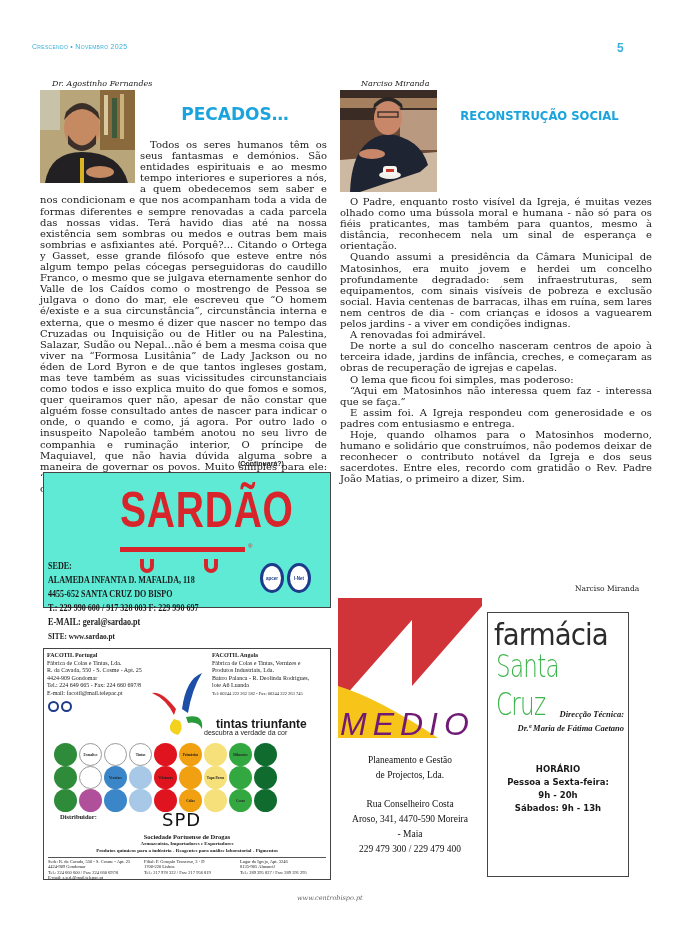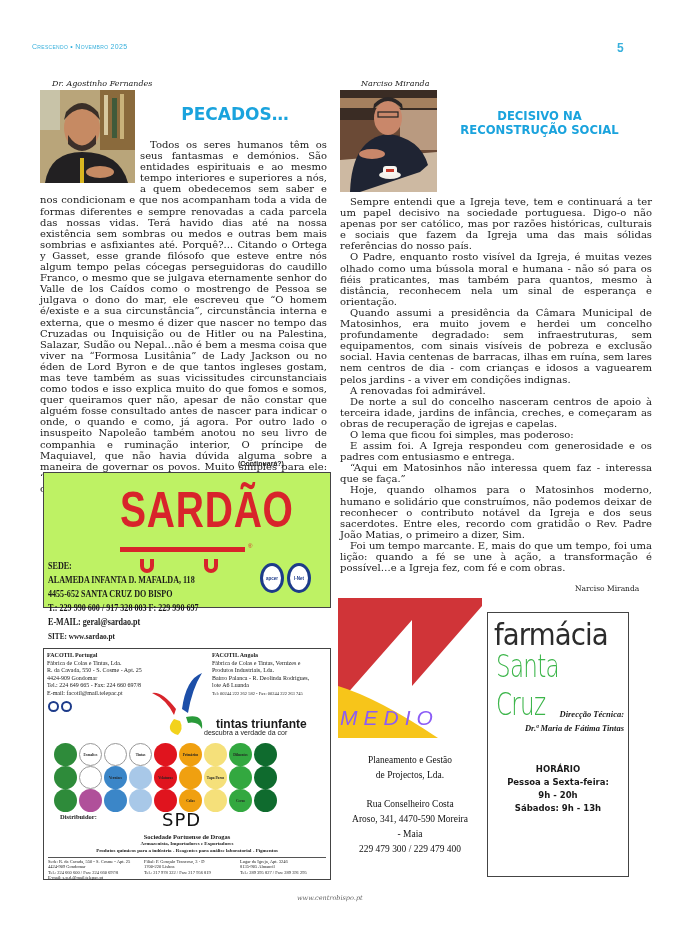--- a/index.html
+++ b/index.html
@@ -16,21 +16,21 @@
 
   .headline { position: absolute; font-family: "DejaVu Sans", sans-serif; font-weight: bold; color: #1aa3dd; text-align: center; }
 
   .body-text { position: absolute; font-family: "DejaVu Serif", serif; font-size: 10px; line-height: 11.1px; text-align: justify; color: #1a1a1a; }
   .body-text p { text-indent: 10px; }
 
   .continua { position: absolute; left: 238px; top: 460px; font-family: "Liberation Sans", sans-serif; font-size: 7px; font-weight: bold; }
   .signature { position: absolute; left: 575px; top: 584px; font-family: "DejaVu Serif", serif; font-size: 7.5px; }
 
   
-  .ad-sardao { position: absolute; left: 43px; top: 472px; width: 288px; height: 136px; border: 1px solid #444; background: #bef264; }
+  .ad-sardao { position: absolute; left: 43px; top: 472px; width: 288px; height: 136px; border: 1px solid #444; background: #5eead4; }
   .sardao-logo { position: absolute; left: 76px; top: 8px; font-family: "Liberation Sans", sans-serif; font-weight: bold; font-size: 50px; color: #d8242b; letter-spacing: 1px; transform: scaleX(0.78); transform-origin: left top; }
   .sardao-bar { position: absolute; left: 76px; top: 74px; width: 125px; height: 5px; background: #d8242b; }
   .sardao-reg { position: absolute; left: 204px; top: 70px; font-size: 6px; color: #d8242b; font-family: "Liberation Sans", sans-serif; }
   .sardao-arc { position: absolute; top: 86px; width: 14px; height: 14px; border: 4px solid #d8242b; border-top: none; border-radius: 0 0 10px 10px; }
   .sardao-info { position: absolute; left: 4px; top: 86px; font-family: "Liberation Serif", serif; font-weight: bold; font-size: 9.5px; line-height: 14px; transform: scaleX(0.85); transform-origin: left top; white-space: nowrap; }
   .sardao-info .small { font-size: 8.5px; }
   .cert { position: absolute; width: 24px; height: 30px; border-radius: 50%; border: 3px solid #1d3b8a; background: #fff; font-size: 4.5px; font-family: "Liberation Sans", sans-serif; display:flex; align-items:center; justify-content:center; color:#1d3b8a; font-weight: bold; }
 
   
   .ad-facotil { position: absolute; left: 43px; top: 648px; width: 288px; height: 232px; border: 1px solid #444; background: #fff; }
@@ -41,21 +41,21 @@
   .circle-grid { position: absolute; left: 10px; top: 94px; display: grid; grid-template-columns: repeat(9, 25px); grid-auto-rows: 23px; column-gap: 0; row-gap: 0; }
   .circ { width: 23px; height: 23px; border-radius: 50%; display: flex; align-items: center; justify-content: center; font-family: "Liberation Serif", serif; font-size: 3.6px; font-weight: bold; color: #222; }
   .distrib { position: absolute; left: 16px; top: 164px; font-family: "Liberation Serif", serif; font-weight: bold; font-size: 6.5px; }
   .spd-logo { position: absolute; left: 118px; top: 160px; font-family: "DejaVu Sans", sans-serif; font-size: 18px; letter-spacing: 1px; color: #111; font-weight: normal; }
   .spd-name { position: absolute; left: 0; width: 100%; text-align: center; font-family: "Liberation Serif", serif; font-weight: bold; }
   .spd-rule { position: absolute; left: 4px; right: 4px; top: 208px; border-top: 1px solid #555; }
 
   
   .ad-medio { position: absolute; left: 338px; top: 598px; width: 144px; height: 280px; background: #fff; }
   .medio-logo { position: absolute; left: 0; top: 0; width: 144px; height: 140px; }
-  .medio-word { position: absolute; left: 2px; top: 108px; font-family: "Liberation Sans", sans-serif; font-style: italic; font-size: 21px; letter-spacing: 6px; color: #8b5cf6; }
+  .medio-word { position: absolute; left: 2px; top: 108px; font-family: "Liberation Sans", sans-serif; font-style: italic; font-size: 32px; letter-spacing: 6px; color: #701a75; }
   .medio-text { position: absolute; left: 0; width: 144px; text-align: center; font-family: "Liberation Serif", serif; color: #111; }
 
   
   .ad-farmacia { position: absolute; left: 487px; top: 612px; width: 142px; height: 265px; border: 1px solid #444; background: #fff; }
   .farm-title { position: absolute; left: 6px; top: 4px; font-family: "DejaVu Sans", sans-serif; font-size: 30px; color: #2c2c2c; letter-spacing: -1px; transform: scaleX(0.92); transform-origin: left top; }
   .farm-sub { position: absolute; left: 8px; top: 34px; font-family: "DejaVu Sans", sans-serif; font-weight: 200; font-size: 32px; color: #3cb54a; letter-spacing: -1px; transform: scaleX(0.72); transform-origin: left top; -webkit-text-stroke: 0; font-style: normal; }
   .farm-dir { position: absolute; right: 4px; font-family: "Liberation Serif", serif; font-style: italic; font-weight: bold; font-size: 8.5px; text-align: left; white-space: nowrap; }
   .farm-hours { position: absolute; left: 0; width: 100%; text-align: center; font-family: "DejaVu Sans", sans-serif; font-weight: bold; font-size: 8.5px; line-height: 13px; }
   .farm-addr { position: absolute; left: 0; width: 100%; text-align: center; font-family: "Liberation Serif", serif; font-size: 8px; line-height: 11px; }
 
@@ -106,35 +106,32 @@
     <ellipse cx="48" cy="28" rx="14" ry="17" fill="#c9876a"></ellipse>
     <path d="M33 20 Q48 2 63 20 L62 14 Q48 0 34 14 Z" fill="#2b2626"></path>
     <rect x="38" y="22" width="20" height="5" fill="none" stroke="#222" stroke-width="1.2"></rect>
     <ellipse cx="50" cy="85" rx="11" ry="4" fill="#f3f0ea"></ellipse>
     <rect x="43" y="76" width="14" height="9" rx="3" fill="#f7f5f0"></rect>
     <rect x="46" y="79" width="8" height="3" fill="#c6392b"></rect>
     <ellipse cx="32" cy="64" rx="13" ry="5" fill="#c9876a"></ellipse>
   </svg>
 </div>
 <div class="headline" style="left:447px; top:109px; width:185px; font-size:11.6px; line-height:14.3px;">
-  <div>DECISIVO NA</div>
   <div>RECONSTRUÇÃO SOCIAL</div>
 </div>
 
 <div class="body-text" style="left:340px; top:196px; width:312px;">
-  <p>Sempre entendi que a Igreja teve, tem e continuará a ter um papel decisivo na sociedade portuguesa. Digo-o não apenas por ser católico, mas por razões históricas, culturais e sociais que fazem da Igreja uma das mais sólidas referências do nosso país.</p>
   <p>O Padre, enquanto rosto visível da Igreja, é muitas vezes olhado como uma bússola moral e humana - não só para os fiéis praticantes, mas também para quantos, mesmo à distância, reconhecem nela um sinal de esperança e orientação.</p>
   <p>Quando assumi a presidência da Câmara Municipal de Matosinhos, era muito jovem e herdei um concelho profundamente degradado: sem infraestruturas, sem equipamentos, com sinais visíveis de pobreza e exclusão social. Havia centenas de barracas, ilhas em ruína, sem lares nem centros de dia - com crianças e idosos a vaguearem pelos jardins - a viver em condições indignas.</p>
   <p>A renovadas foi admirável.</p>
   <p>De norte a sul do concelho nasceram centros de apoio à terceira idade, jardins de infância, creches, e começaram as obras de recuperação de igrejas e capelas.</p>
   <p>O lema que ficou foi simples, mas poderoso:</p>
+  <p>“Aqui em Matosinhos não interessa quem faz - interessa que se faça.”</p>
   <p>E assim foi. A Igreja respondeu com generosidade e os padres com entusiasmo e entrega.</p>
-  <p>“Aqui em Matosinhos não interessa quem faz - interessa que se faça.”</p>
   <p>Hoje, quando olhamos para o Matosinhos moderno, humano e solidário que construímos, não podemos deixar de reconhecer o contributo notável da Igreja e dos seus sacerdotes. Entre eles, recordo com gratidão o Rev. Padre João Matias, o primeiro a dizer, Sim.</p>
-  <p>Foi um tempo marcante. E, mais do que um tempo, foi uma lição: quando a fé se une à ação, a transformação é possível…e a Igreja fez, com fé e com obras.</p>
 </div>
 <div class="signature">Narciso Miranda</div>
 
 <div class="ad-sardao">
   <div class="sardao-logo">SARDÃO</div>
   <div class="sardao-bar"></div>
   <div class="sardao-reg">®</div>
   <div class="sardao-arc" style="left:96px;"></div>
   <div class="sardao-arc" style="left:160px;"></div>
   <div class="sardao-info">
@@ -246,21 +243,21 @@
     <div>Aroso, 341, 4470-590 Moreira</div>
     <div>- Maia</div>
     <div>229 479 300 / 229 479 400</div>
   </div>
 </div>
 
 <div class="ad-farmacia">
   <div class="farm-title">farmácia</div>
   <div class="farm-sub">Santa Cruz</div>
   <div class="farm-dir" style="top:96px;">Direcção Técnica:</div>
-  <div class="farm-dir" style="top:110px;">Dr.ª Maria de Fátima Tintas</div>
+  <div class="farm-dir" style="top:110px;">Dr.ª Maria de Fátima Caetano</div>
   <div class="farm-hours" style="top:150px;">
     <div>HORÁRIO</div>
     <div>Pessoa a Sexta-feira:</div>
     <div>9h - 20h</div>
     <div>Sábados: 9h - 13h</div>
   </div>
 </div>
 
 <div class="footer-url">www.centrobispo.pt</div>
 

